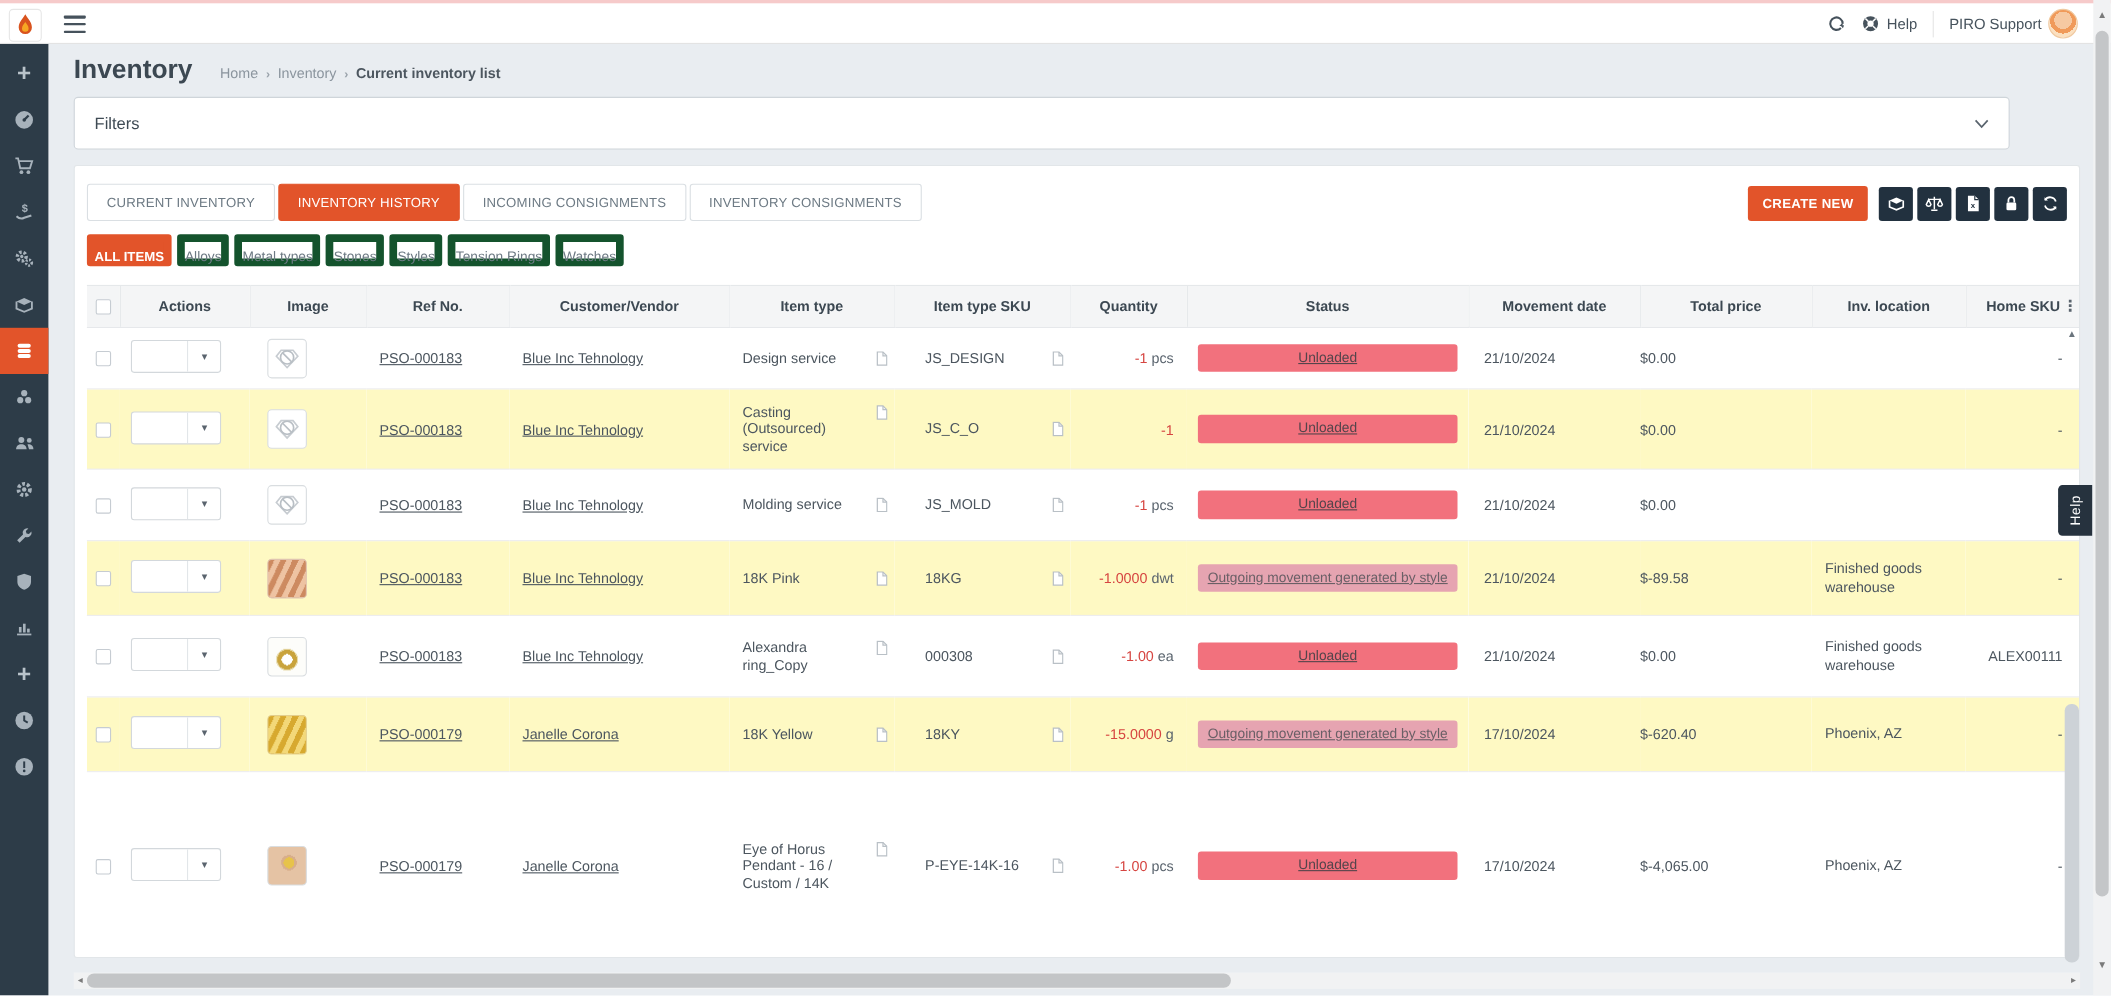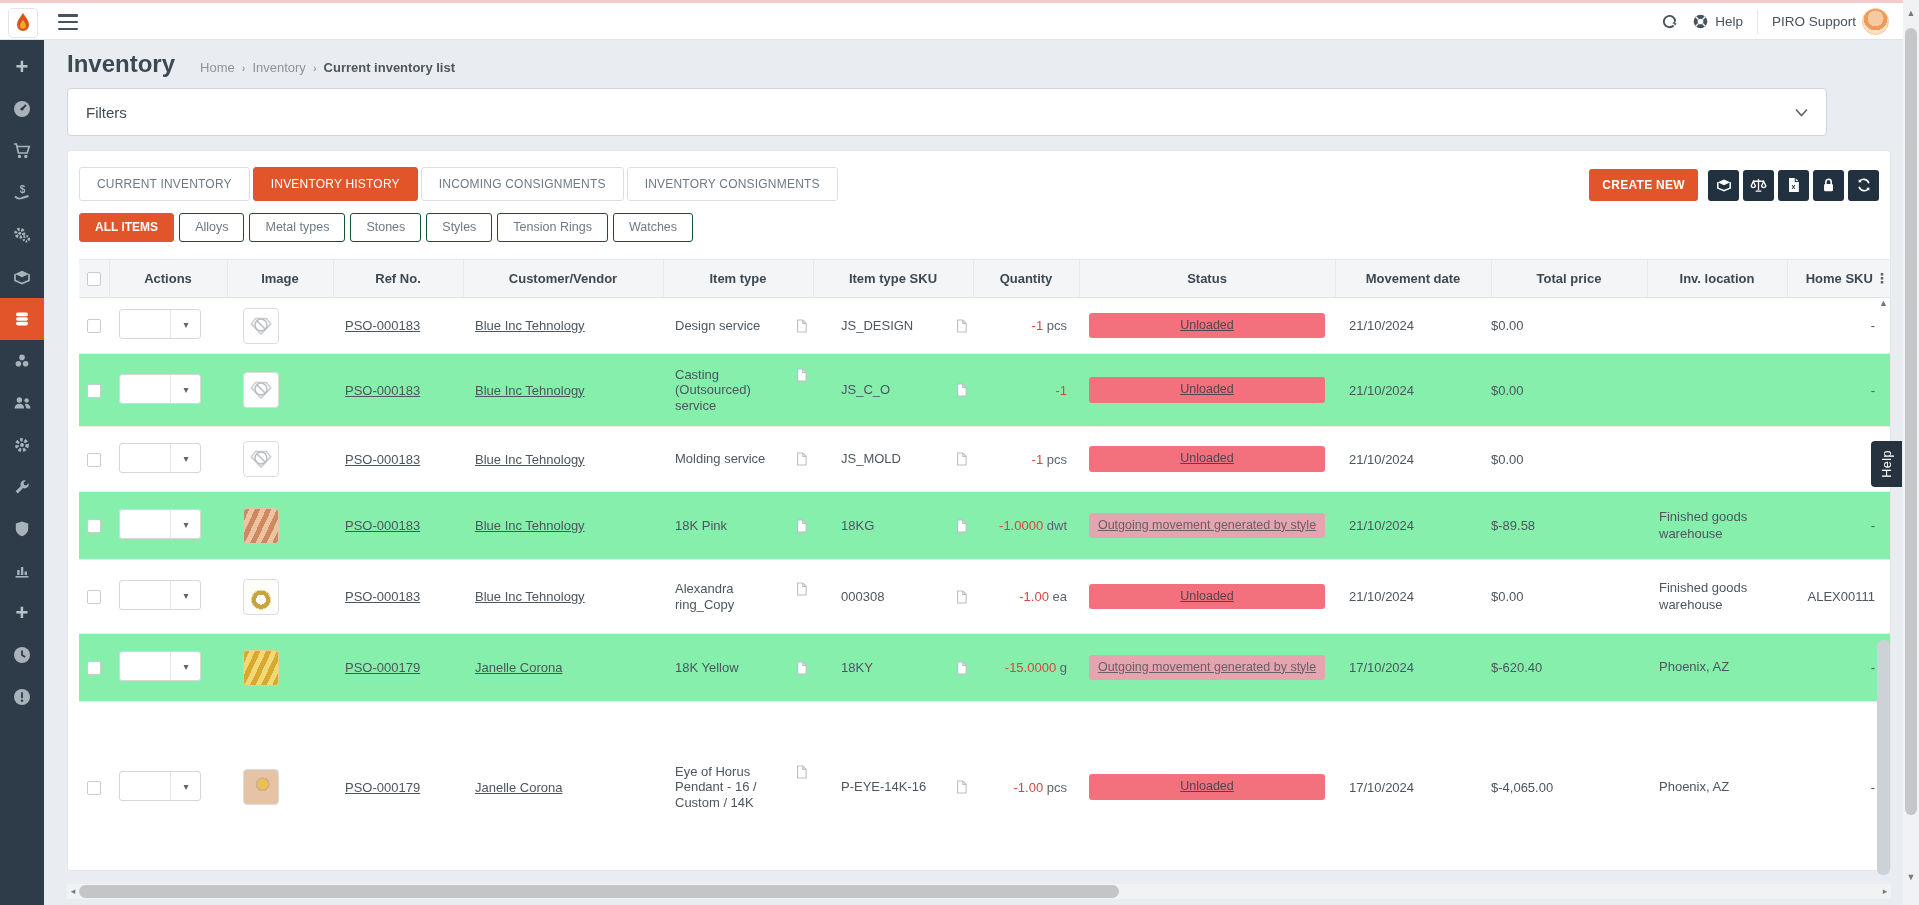--- a/index.html
+++ b/index.html
@@ -47,29 +47,29 @@
 
   .tabs-row{display:flex;justify-content:space-between;align-items:flex-end;height:35px;}
   .tabs{display:flex;gap:3px;}
   .tab{background:#fff;border:1px solid #dadfe3;border-radius:3px;color:#6d7a84;font-size:12px;padding:9px 17px;cursor:pointer;letter-spacing:.2px;}
   .tab.active{background:var(--accent);border-color:var(--accent);color:#fff;}
   .toolbar{display:flex;gap:4px;align-items:center;}
   .btn-create{background:var(--accent);color:#fff;font-size:12px;font-weight:bold;border:0;border-radius:3px;padding:9px 13px;margin-right:6px;cursor:pointer;letter-spacing:.3px;font-family:inherit;}
   .icon-btn{width:31px;height:31px;background:#22313f;border-radius:3px;display:flex;align-items:center;justify-content:center;cursor:pointer;}
 
   .chips-row{display:flex;gap:5px;margin-top:12px;height:29px;}
-  .chip{background:#fff;border:1px solid #14532d;border-radius:3px;color:#6d7a84;font-size:12.5px;padding:6px 15px;cursor:pointer;}
+  .chip{background:#fff;border:7px solid #14532d;border-radius:3px;color:#6d7a84;font-size:12.5px;padding:6px 0;cursor:pointer;}
   .chip.active{background:var(--accent);border-color:var(--accent);color:#fff;font-weight:bold;font-size:12px;}
 
   
   table.grid{border-collapse:collapse;table-layout:fixed;width:1812px;margin-top:17px;}
   .grid th{background:#f4f5f6;border-top:1px solid #e5e8ea;border-bottom:1px solid #e0e3e6;height:38px;font-size:13px;color:var(--hdtxt);font-weight:bold;text-align:center;position:relative;overflow:hidden;white-space:nowrap;}
   .grid th + th{border-left:1px solid #e6e9eb;}
   .grid td{border-bottom:1px solid #ededee;vertical-align:middle;font-size:13px;color:var(--txt);overflow:hidden;}
-  .grid tr.even td{background:#86efac;}
+  .grid tr.even td{background:#fef9c3;}
   .rh0 td{height:56px;} .rh1 td{height:73px;} .rh2 td{height:65px;} .rh3 td{height:68px;}
   .rh4 td{height:74px;} .rh5 td{height:68px;} .rh6 td{height:171px;}
   .c-center{text-align:center;}
   .cb{display:inline-block;width:14px;height:14px;border:1px solid #c6ccd2;border-radius:2px;background:#fff;cursor:pointer;vertical-align:middle;}
   .editbtn{display:inline-flex;height:30px;border:1px solid #d3d8dc;border-radius:3px;background:#fff;overflow:hidden;cursor:pointer;margin-left:10px;}
   .editbtn .lbl{padding:7px 14px;color:#4c565f;margin-top:28px;}
   .editbtn .car{padding:7px 12px;border-left:1px solid #e2e6e9;color:#5a646e;font-size:10px;line-height:16px;}
   .thumb{width:36px;height:36px;border-radius:4px;margin-left:16px;border:1px solid #d9dde0;background:#fff;display:flex;align-items:center;justify-content:center;overflow:hidden;}
   .thumb .noimg{display:none;}
   .thumb[data-img="no-image"] .noimg{display:block;}

